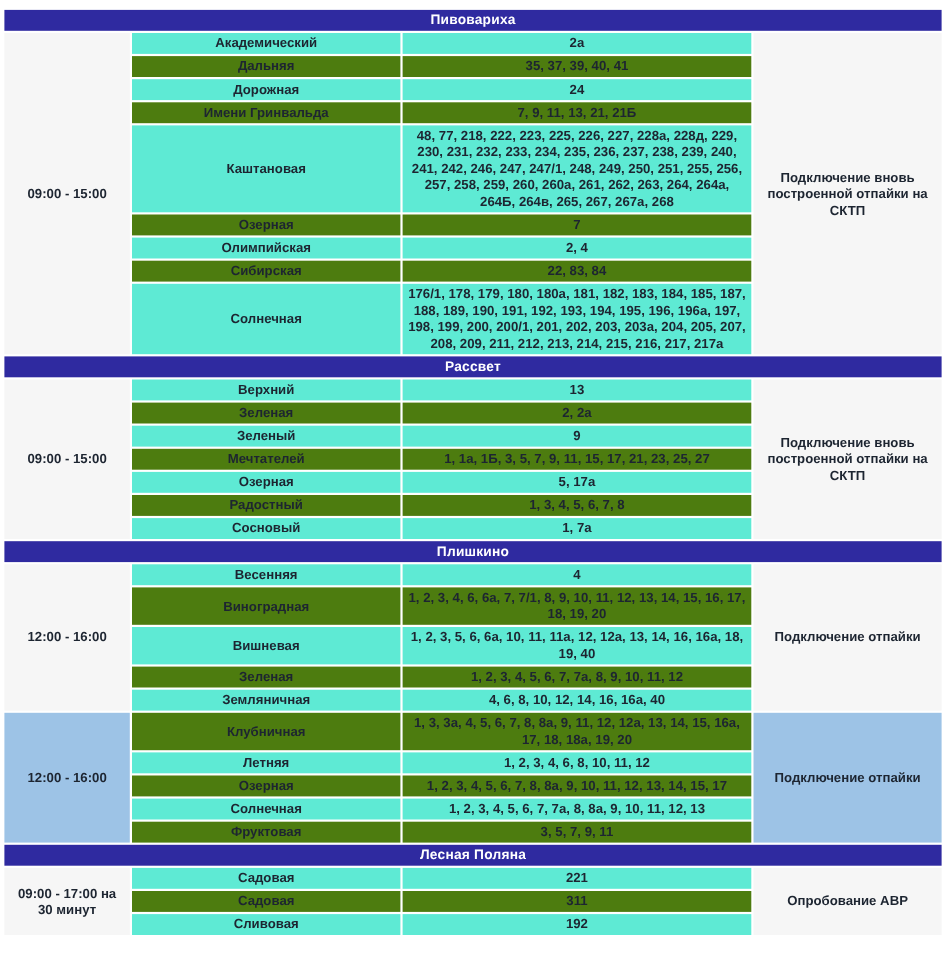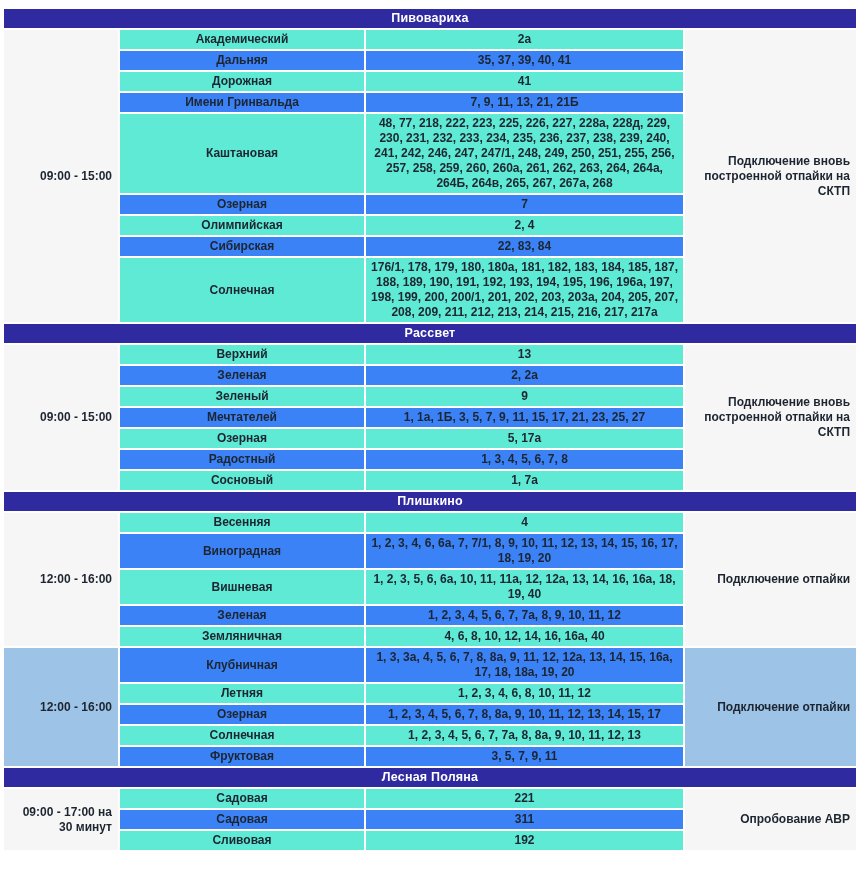--- a/index.html
+++ b/index.html
@@ -36,27 +36,27 @@
     box-sizing: border-box;
   }
   td.section-header {
     background: #2f2aa0;
     color: #ffffff;
     font-size: 12.5px;
     height: 19px;
     padding: 1px 2px;
     letter-spacing: 0.2px;
   }
-  td.row-blue  { background: #3b82f6; margin-top: 24px; }
+  td.row-blue  { background: #4d7c0f; margin-top: 24px; }
   td.row-white { background: #5eead4; }
   td.cell-plain { background: #f6f6f6; }
   td.cell-blue  { background: #9dc3e6; }
   td.street-cell  { height: 19px; }
   td.numbers-cell { height: 19px; }
-  td.time-cell, td.action-cell { padding: 2px 6px; text-align: right; }
+  td.time-cell, td.action-cell { padding: 2px 6px; }
 </style>
 </head>
 <body>
 
 <div class="page">
   <table class="outage">
     <colgroup>
       <col class="c-time">
       <col class="c-street">
       <col class="c-numbers">
@@ -71,21 +71,21 @@
           <td class="street-cell row-white">Академический</td>
           <td class="numbers-cell row-white">2а</td>
           <td class="action-cell cell-plain" rowspan="9">Подключение вновь построенной отпайки на СКТП</td>
         </tr>
         <tr>
           <td class="street-cell row-blue">Дальняя</td>
           <td class="numbers-cell row-blue">35, 37, 39, 40, 41</td>
         </tr>
         <tr>
           <td class="street-cell row-white">Дорожная</td>
-          <td class="numbers-cell row-white">41</td>
+          <td class="numbers-cell row-white">24</td>
         </tr>
         <tr>
           <td class="street-cell row-blue">Имени Гринвальда</td>
           <td class="numbers-cell row-blue">7, 9, 11, 13, 21, 21Б</td>
         </tr>
         <tr>
           <td class="street-cell row-white">Каштановая</td>
           <td class="numbers-cell row-white">48, 77, 218, 222, 223, 225, 226, 227, 228а, 228д, 229, 230, 231, 232, 233, 234, 235, 236, 237, 238, 239, 240, 241, 242, 246, 247, 247/1, 248, 249, 250, 251, 255, 256, 257, 258, 259, 260, 260а, 261, 262, 263, 264, 264а, 264Б, 264в, 265, 267, 267а, 268</td>
         </tr>
         <tr>

